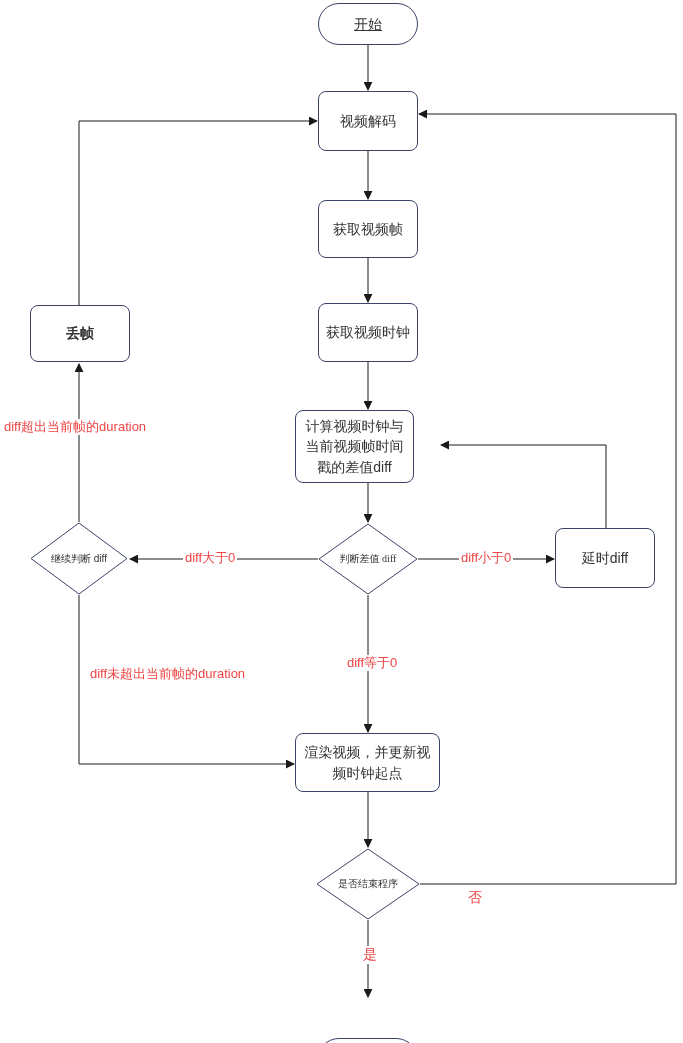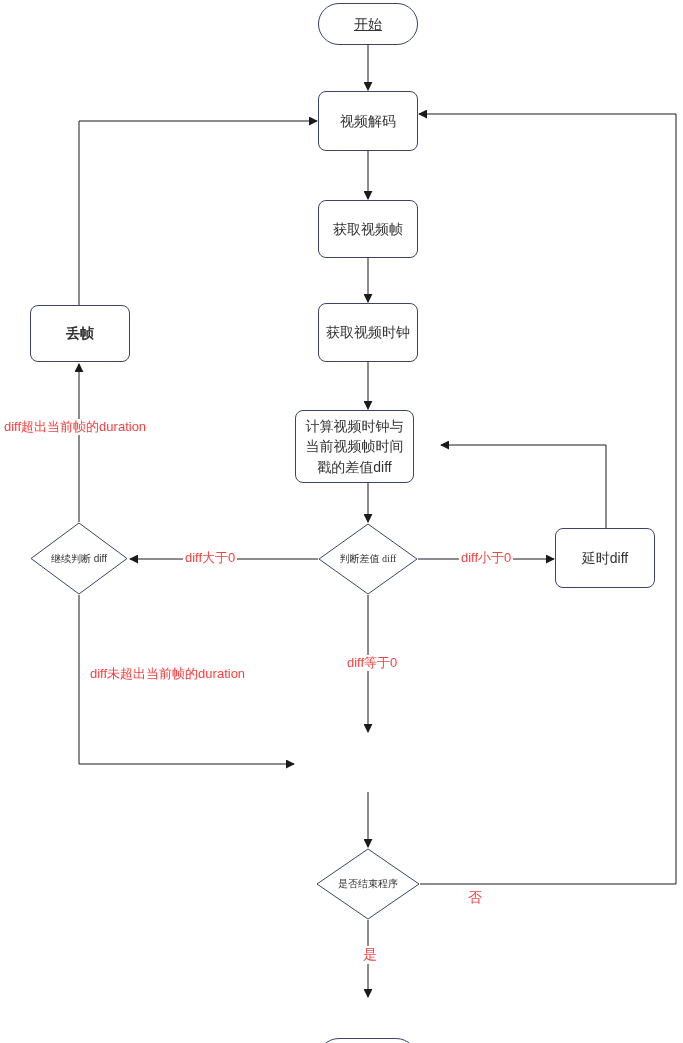--- a/index.html
+++ b/index.html
@@ -111,20 +111,23 @@
   </div>
 
   <div class="node rect" style="left:555px;top:528px;width:100px;height:60px;">
     <span>延时diff</span>
   </div>
 
   <div class="node rect" style="left:30px;top:305px;width:100px;height:57px;font-weight:bold;">
     <span>丢帧</span>
   </div>
 
+  <div class="node rect" style="left:295px;top:733px;width:145px;height:59px;">
+    <span>渲染视频，并更新视频时钟起点</span>
+  </div>
 
   <div class="node diamond" style="left:316px;top:848px;width:104px;height:72px;">
     <svg width="104" height="72" viewBox="0 0 104 72">
       <polygon points="52,1 103,36 52,71 1,36" fill="#ffffff" stroke="#3b4468" stroke-width="1"></polygon>
     </svg>
     <span class="dlabel" style="padding:0 22px;box-sizing:border-box;">是否结束程序</span>
   </div>
 
   <div class="node pill" style="left:317px;top:998px;width:101px;height:44px;margin-top:40px;">
     <span>结束</span>

